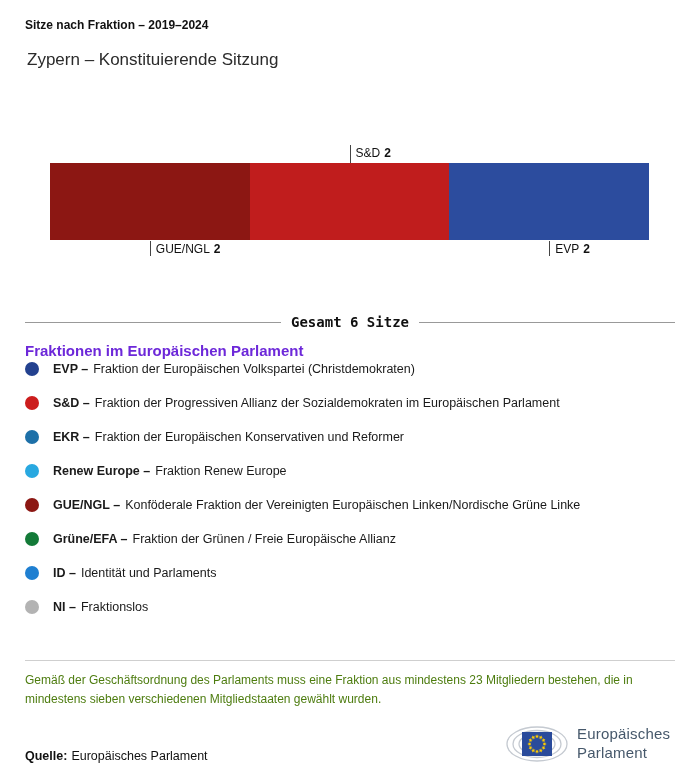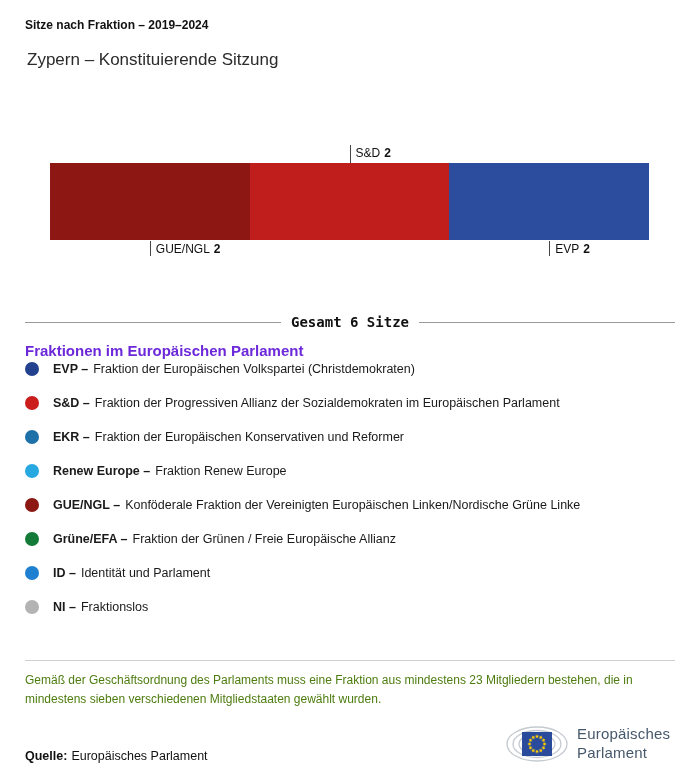--- a/index.html
+++ b/index.html
@@ -97,21 +97,21 @@
       <div class="legend-row">
         <span class="dot" style="background: rgb(140, 23, 19);"></span>
         <span class="legend-text"><span class="legend-abbr">GUE/NGL –</span><span>Konföderale Fraktion der Vereinigten Europäischen Linken/Nordische Grüne Linke</span></span>
       </div>
       <div class="legend-row">
         <span class="dot" style="background: rgb(19, 122, 56);"></span>
         <span class="legend-text"><span class="legend-abbr">Grüne/EFA –</span><span>Fraktion der Grünen / Freie Europäische Allianz</span></span>
       </div>
       <div class="legend-row">
         <span class="dot" style="background: rgb(31, 127, 209);"></span>
-        <span class="legend-text"><span class="legend-abbr">ID –</span><span>Identität und Parlament</span></span>
+        <span class="legend-text"><span class="legend-abbr">ID –</span><span>Identität und Parlaments</span></span>
       </div>
       <div class="legend-row">
         <span class="dot" style="background: rgb(179, 179, 179);"></span>
         <span class="legend-text"><span class="legend-abbr">NI –</span><span>Fraktionslos</span></span>
       </div>
     </div>
 
   <div class="rule"></div>
 
   <div class="footnote">Gemäß der Geschäftsordnung des Parlaments muss eine Fraktion aus mindestens 23 Mitgliedern bestehen, die in mindestens sieben verschiedenen Mitgliedstaaten gewählt wurden.</div>

